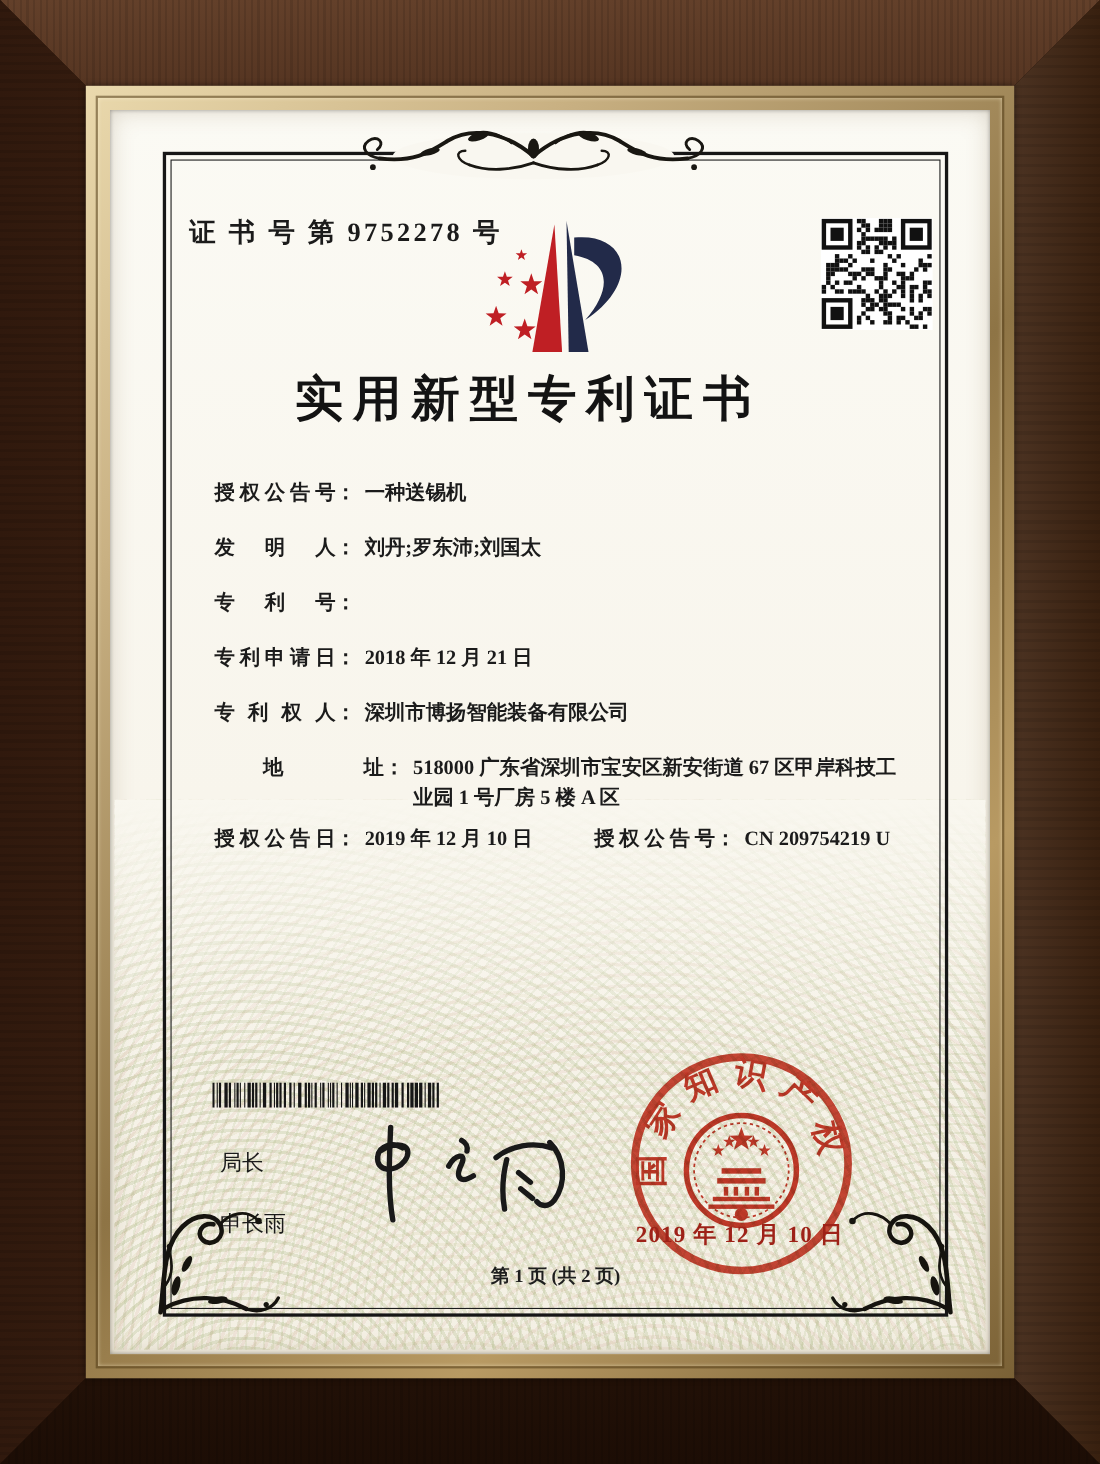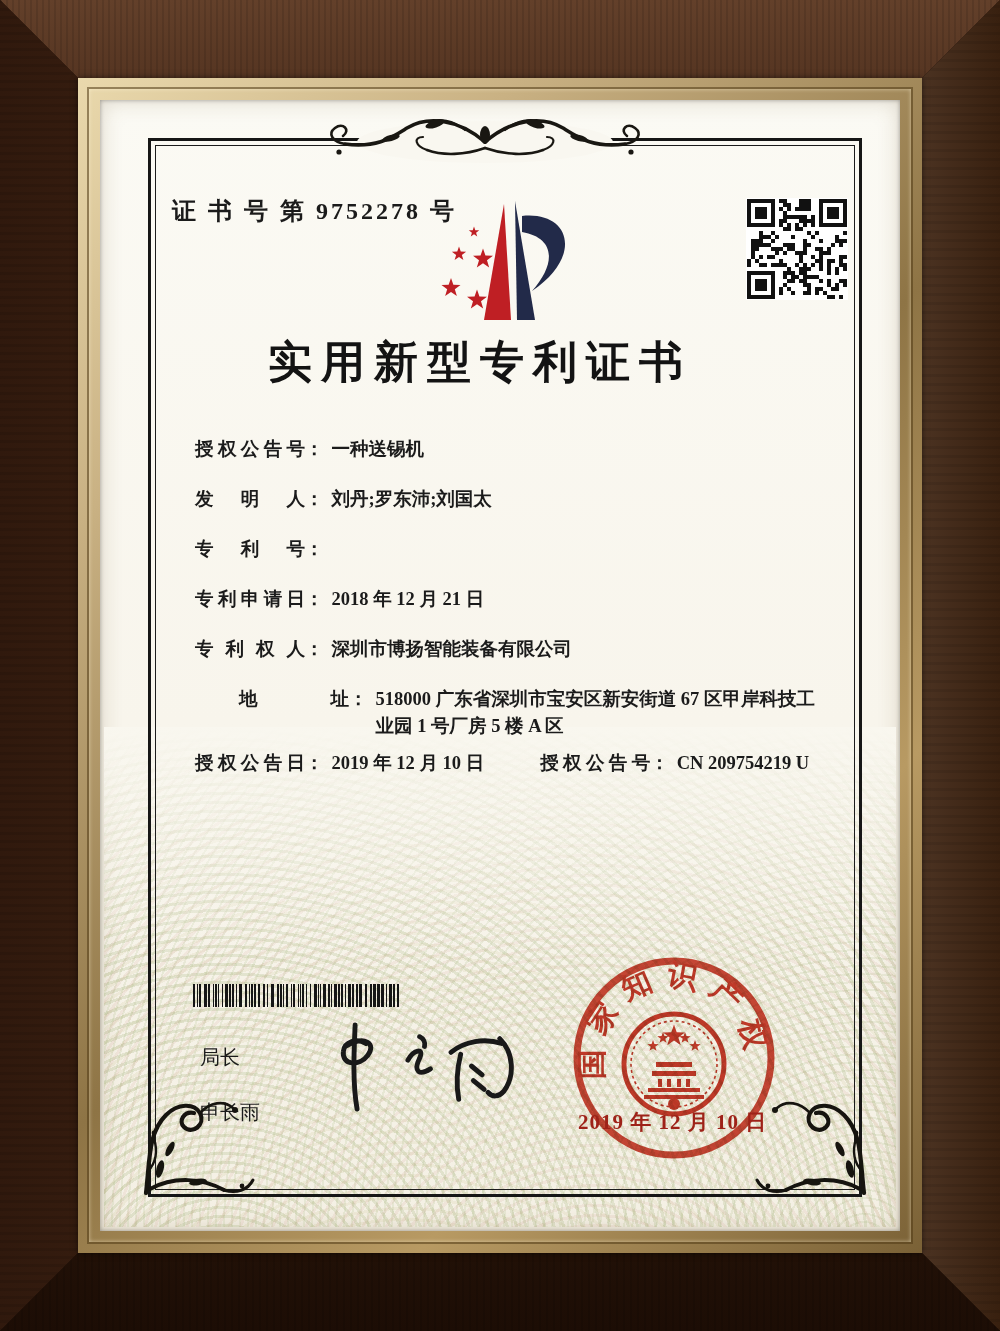--- a/index.html
+++ b/index.html
@@ -510,14 +510,15 @@
           <ellipse cx="30" cy="74" rx="8" ry="3.2" transform="rotate(-62 30 74)"></ellipse>
           <ellipse cx="20" cy="94" rx="9" ry="3.6" transform="rotate(-76 20 94)"></ellipse>
           <ellipse cx="58" cy="107" rx="9" ry="3.2" transform="rotate(-10 58 107)"></ellipse>
           <circle cx="95" cy="35" r="3"></circle>
             <circle cx="14" cy="58" r="2.4"></circle>
             <circle cx="102" cy="111" r="2.4"></circle>
         </g>
       </g>
     </svg>
 
+    <div class="footer">第 1 页 (共 2 页)</div>
   </div>
 </div>
 
 </body></html>

